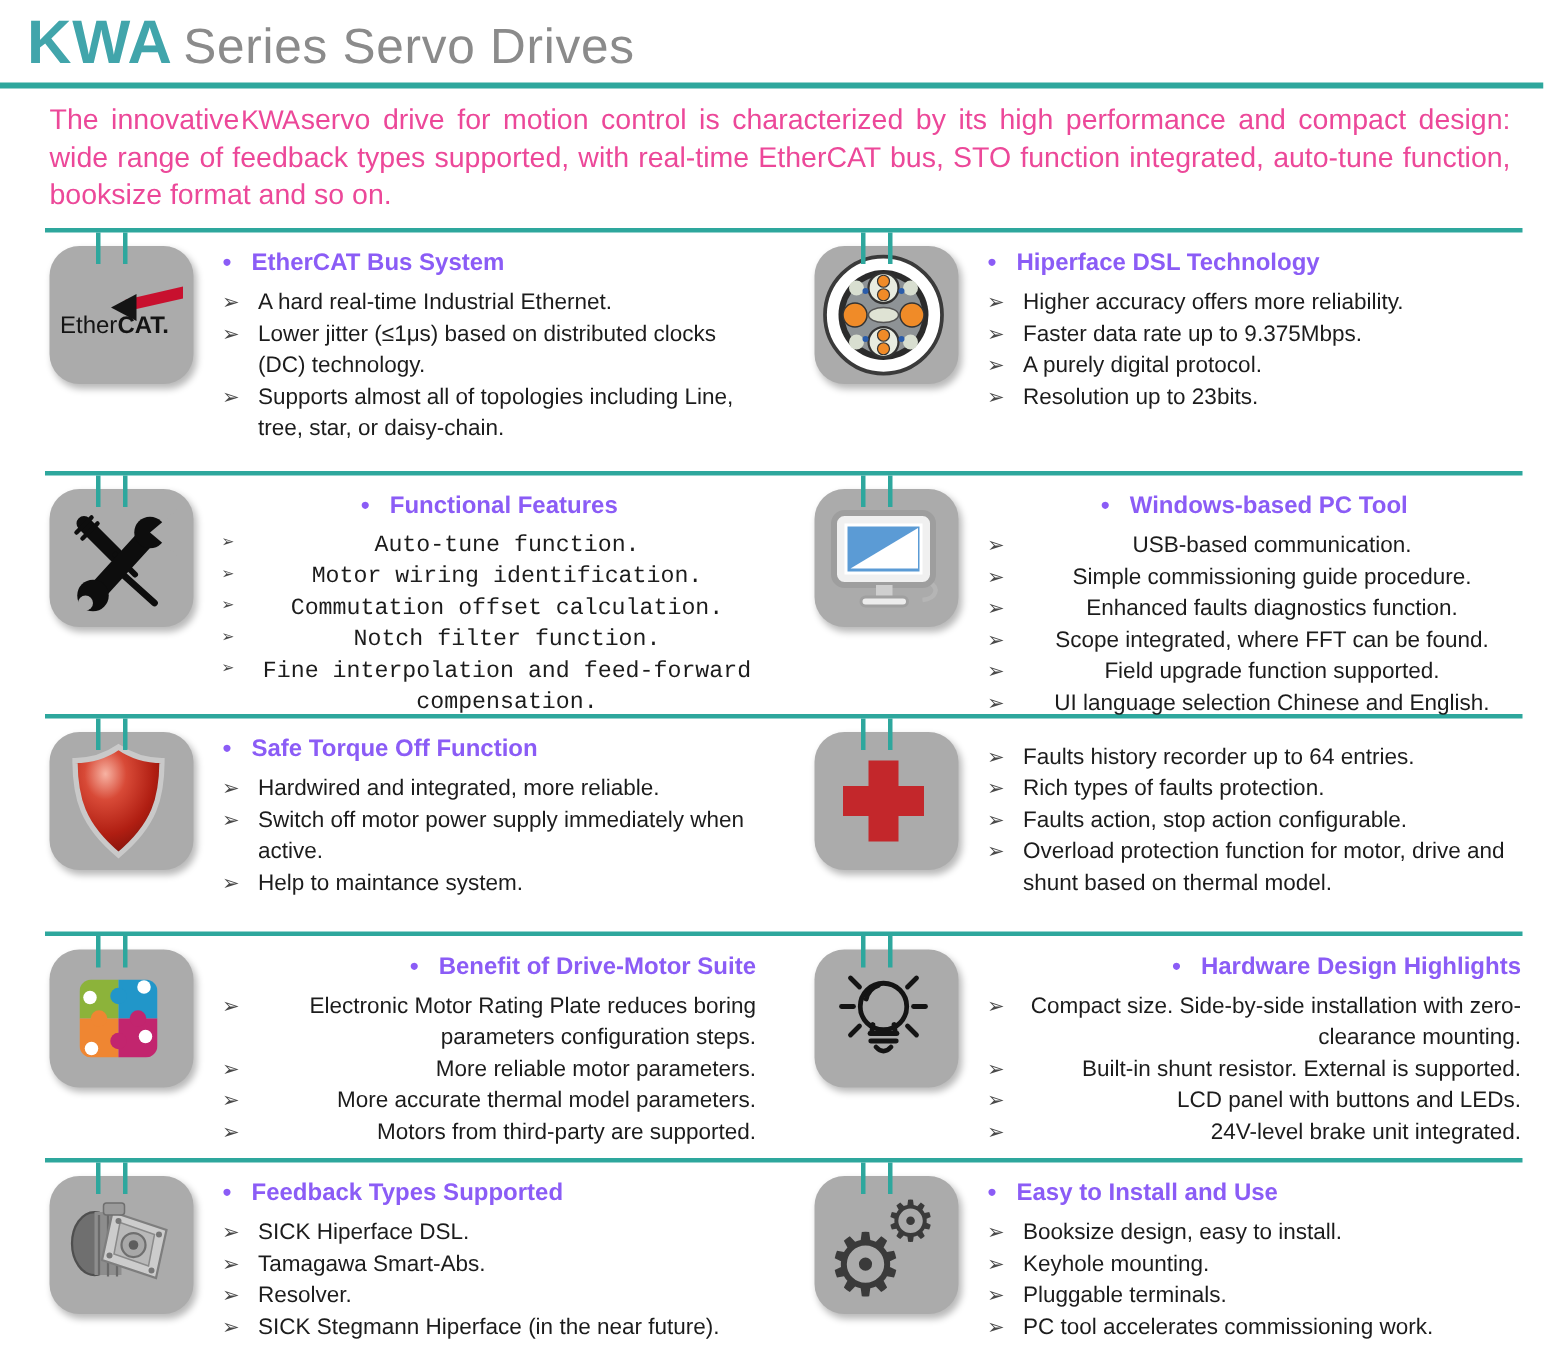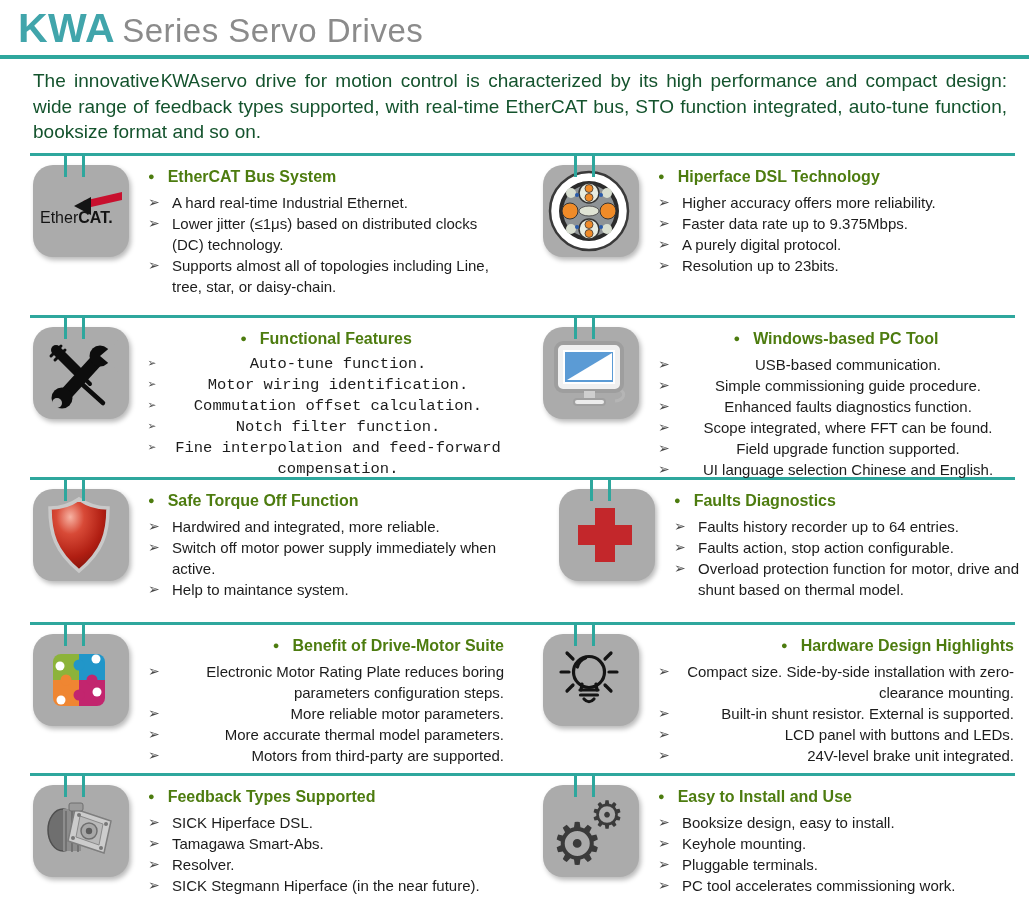--- a/index.html
+++ b/index.html
@@ -14,51 +14,51 @@
     width:1029px;height:901px;overflow:hidden;background:#ffffff;
     font-family:"Liberation Sans", sans-serif;color:var(--ink);
   }
   
   .header{padding:5px 0 0 18px;white-space:nowrap;}
   .brand{font-size:41px;font-weight:bold;color:var(--brand-teal);letter-spacing:.5px;}
   .subtitle{font-size:33px;color:#8b8b8b;margin-left:7px;letter-spacing:.5px;}
   .header-rule{height:4px;background:var(--teal);margin-top:3px;}
   
   .intro{
-    margin:9px 22px 0 33px;font-size:19px;line-height:25px;color:#14532d;
+    margin:9px 22px 0 33px;font-size:19px;line-height:25px;color:#ec4899;
     text-align:justify;
   }
   .intro .brand-inline{letter-spacing:-.5px;font-size:18px;padding:0 1px;}
   
   #features-grid{margin-top:9px;}
   .row{
     display:flex;border-top:3px solid var(--teal);
     margin:0 14px 0 30px;padding-top:9px;
   }
   .row:nth-of-type(1){height:162px;}
   .row:nth-of-type(2){height:162px;text-align:center;}
-  .row:nth-of-type(3){height:145px;gap:16px;}
+  .row:nth-of-type(3){height:145px;}
   .row:nth-of-type(4){height:151px;text-align:right;}
   .row:nth-of-type(5){height:138px;}
   .feature{display:flex;}
   .feature:first-child{flex:0 0 508px;}
   .feature:last-child{flex:1;margin-left:2px;}
   .icon-wrap{position:relative;width:95px;flex:0 0 95px;padding-left:3px;}
   .icon-wrap::before,.icon-wrap::after{
     content:"";position:absolute;top:-9px;width:3px;height:21px;background:var(--teal);
   }
   .icon-wrap::before{left:34px;}
   .icon-wrap::after{left:52px;}
   .icon-box{
     width:96px;height:92px;border-radius:20px;background:var(--icon-gray);
     box-shadow:2px 3px 5px rgba(0,0,0,.28);overflow:hidden;
   }
   .icon-box svg{display:block;width:92px;height:92px;}
   .content{margin-left:23px;width:356px;padding-top:1px;}
-  .title-row{font-size:16px;font-weight:bold;color:#4d7c0f;line-height:20px;}
+  .title-row{font-size:16px;font-weight:bold;color:#8b5cf6;line-height:20px;}
   .dot{font-size:11px;vertical-align:2px;margin-right:13px;}
   ul.items{list-style:none;margin:5px 0 0;padding:0;}
   ul.items li{
     position:relative;padding-left:24px;font-size:15px;line-height:21px;color:#1c1c1c;
   }
   ul.items li::before{
     content:"\27A2";position:absolute;left:0;top:0;color:#4a4a4a;font-size:14px;
   }
   .feature[data-index="2"] ul.items li{font-family:Liberation Mono, monospace;font-size:15.5px;}
 </style>
@@ -216,23 +216,23 @@
   </div>
       <div class="feature" data-index="5">
     <div class="icon-wrap">
       <div class="icon-box">
             <svg viewBox="0 0 92 92" xmlns="http://www.w3.org/2000/svg">
     <path d="M36 19 h20 v17 h17 v20 h-17 v17 h-20 v-17 h-17 v-20 h17 Z" fill="#C3272B"></path>
   </svg>
           </div>
     </div>
     <div class="content">
-      <div class="title-row"><span class="dot">●</span><span class="t">Faults Diagnostics</span></div>
       <ul class="items">
             <li>Faults history recorder up to 64 entries.</li>
+            <li>Rich types of faults protection.</li>
             <li>Faults action, stop action configurable.</li>
             <li>Overload protection function for motor, drive and shunt based on thermal model.</li>
           </ul>
     </div>
   </div>
     </div>
     <div class="row">
       <div class="feature" data-index="6">
     <div class="icon-wrap">
       <div class="icon-box">

